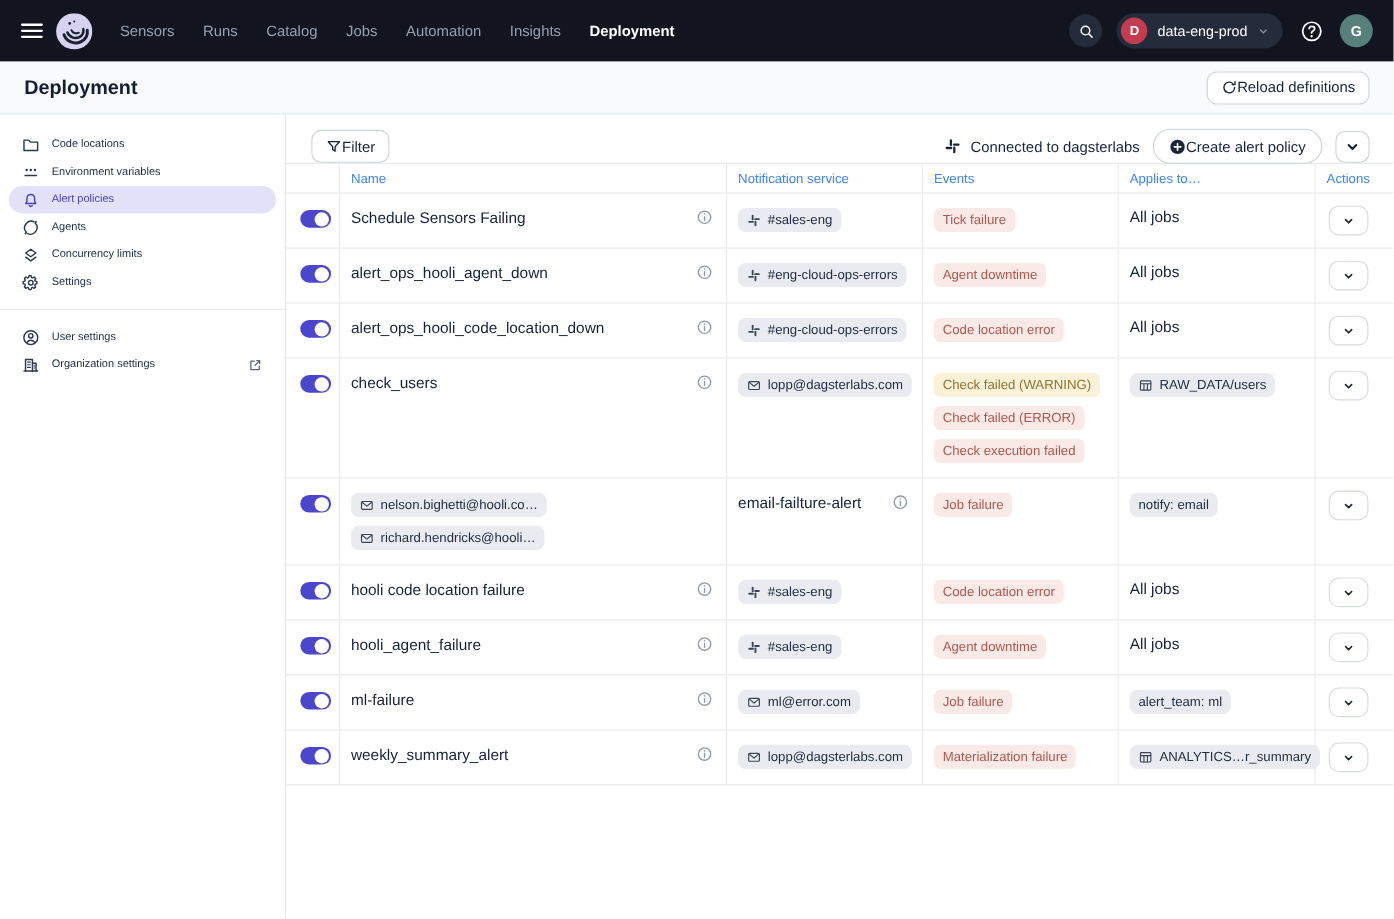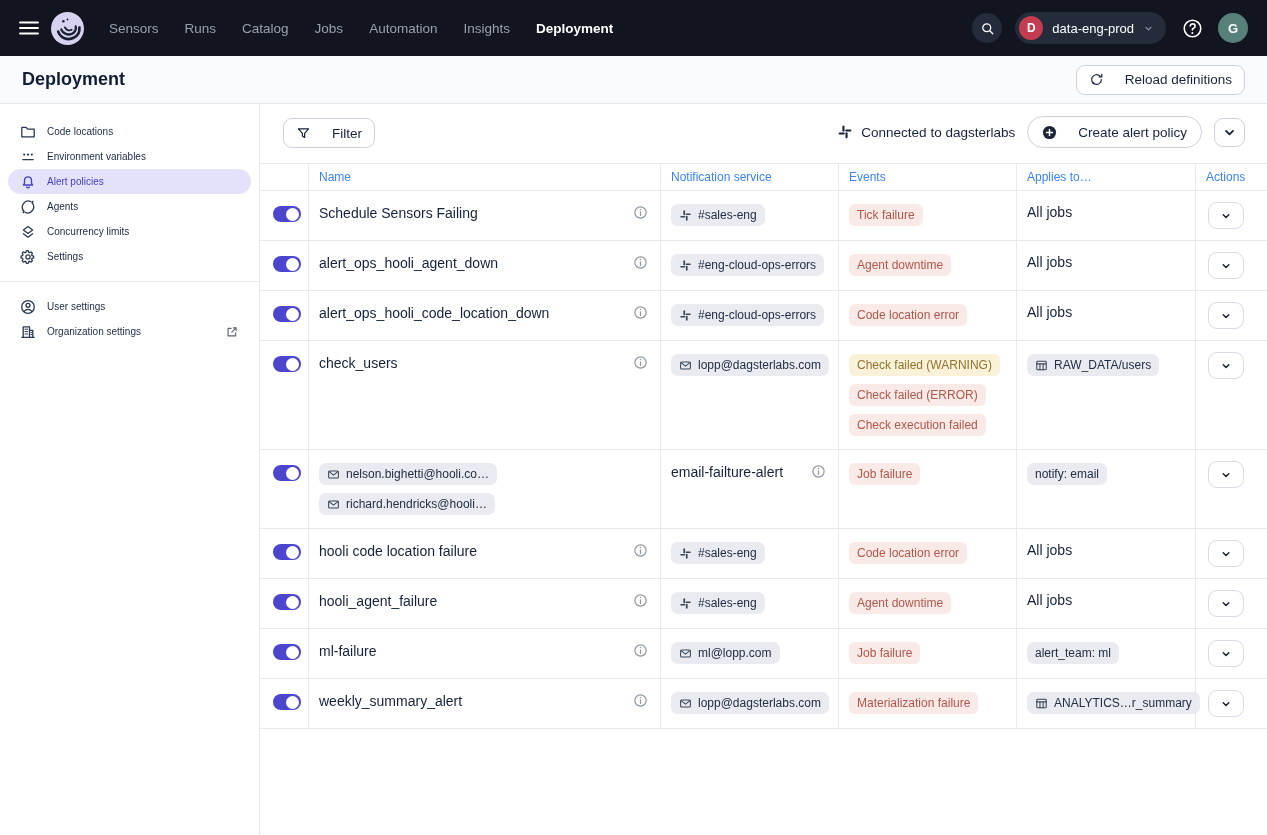--- a/index.html
+++ b/index.html
@@ -23,38 +23,38 @@
   .d-badge{width:24px;height:24px;border-radius:50%;background:#C43C4F;color:#fff;display:flex;align-items:center;justify-content:center;font-size:12px;font-weight:700}
   .switcher .chev{color:#8D95A5}
   .switcher .chev svg{width:11px;height:11px}
   .help-btn{background:none;border:none;color:#fff;width:26px;height:26px;display:flex;align-items:center;justify-content:center;cursor:pointer}
   .help-btn svg{width:21px;height:21px}
   .avatar{width:30px;height:30px;border-radius:50%;background:#57807A;color:#fff;font-size:13px;font-weight:600;display:flex;align-items:center;justify-content:center;cursor:pointer}
 
   
   .page-header{height:48px;background:#F9FAFB;border-bottom:1px solid #E4E7EB;display:flex;align-items:center;padding:0 22px}
   .page-title{font-size:18px;font-weight:700;color:#121E36}
-  .btn{display:inline-flex;align-items:center;gap:21px;background:#fff;border:1px solid #CDD3DD;border-radius:9px;height:30px;padding:0 12px;font-size:13.5px;color:#17233C;font-family:inherit;cursor:pointer;white-space:nowrap}
+  .btn{display:inline-flex;align-items:center;gap:0;background:#fff;border:1px solid #CDD3DD;border-radius:9px;height:30px;padding:0 12px;font-size:13.5px;color:#17233C;font-family:inherit;cursor:pointer;white-space:nowrap}
   .btn .icon{color:#17233C}
   .btn .icon svg{width:15px;height:15px}
   .reload-btn{margin-left:auto}
 
   
   .body-wrap{display:flex;height:731px}
   .sidebar{width:260px;flex-shrink:0;border-right:1px solid #E2E5EA;padding-top:15px}
   .side-item{display:flex;align-items:center;gap:11px;height:25px;margin:0 8px;padding:0 12px;border-radius:13px;font-size:10px;color:#1B2A45;cursor:pointer}
   .side-item .icon{color:#2A3950}
   .side-item.active{background:#E4E2FA;color:#4540C4}
   .side-item.active .icon{color:#4540C4}
   .side-divider{border-top:1px solid #E5E8EC;margin:12px 0}
   .icon.ext{margin-left:auto;color:#5A6472}
   .icon.ext svg{width:14px;height:14px}
 
   .main{flex:1;padding-top:14px;overflow:hidden}
-  .toolbar{display:flex;align-items:flex-end;height:30px;padding:0 22px 0 23px;margin-bottom:15px}
+  .toolbar{display:flex;align-items:center;height:30px;padding:0 22px 0 23px;}
   .toolbar-right{margin-left:auto;display:flex;align-items:center;gap:12px}
   .conn{display:flex;align-items:center;gap:8px;font-size:13.5px;color:#17233C}
   .conn .icon{color:#1B2536}
   .create-btn{border-radius:16px;height:32px;font-weight:500;padding:0 14px}
   .caret-btn{width:31px;height:29px;padding:0;justify-content:center;border-radius:9px}
   .caret-btn svg,.row-menu-btn svg{width:12px;height:12px}
 
   
   .thead,.trow{display:grid;grid-template-columns:48px 352px 178px 178px 179px 72px}
   .thead{border-top:1px solid #E7E9ED;border-bottom:1px solid #E7E9ED;height:28px}
@@ -634,21 +634,21 @@
               </span>
             </div>
             <div class="cell stack">
               <span class="pill">
                 <span class="icon">
                   <svg viewBox="0 0 16 16" fill="none" stroke="currentColor" stroke-width="1.3" stroke-linecap="round" stroke-linejoin="round">
                     <rect x="2" y="3.6" width="12" height="8.8" rx="1.2"></rect>
                     <path d="M2.6 4.4 8 8.8l5.4-4.4"></path>
                   </svg>
                 </span>
-                <span>ml@lopp.com</span>
+                <span>ml@error.com</span>
               </span>
             </div>
             <div class="cell stack">
               <span class="badge badge-error">Job failure</span>
             </div>
             <div class="cell stack">
               <span class="pill">
                 <span>alert_team: ml</span>
               </span>
             </div>

